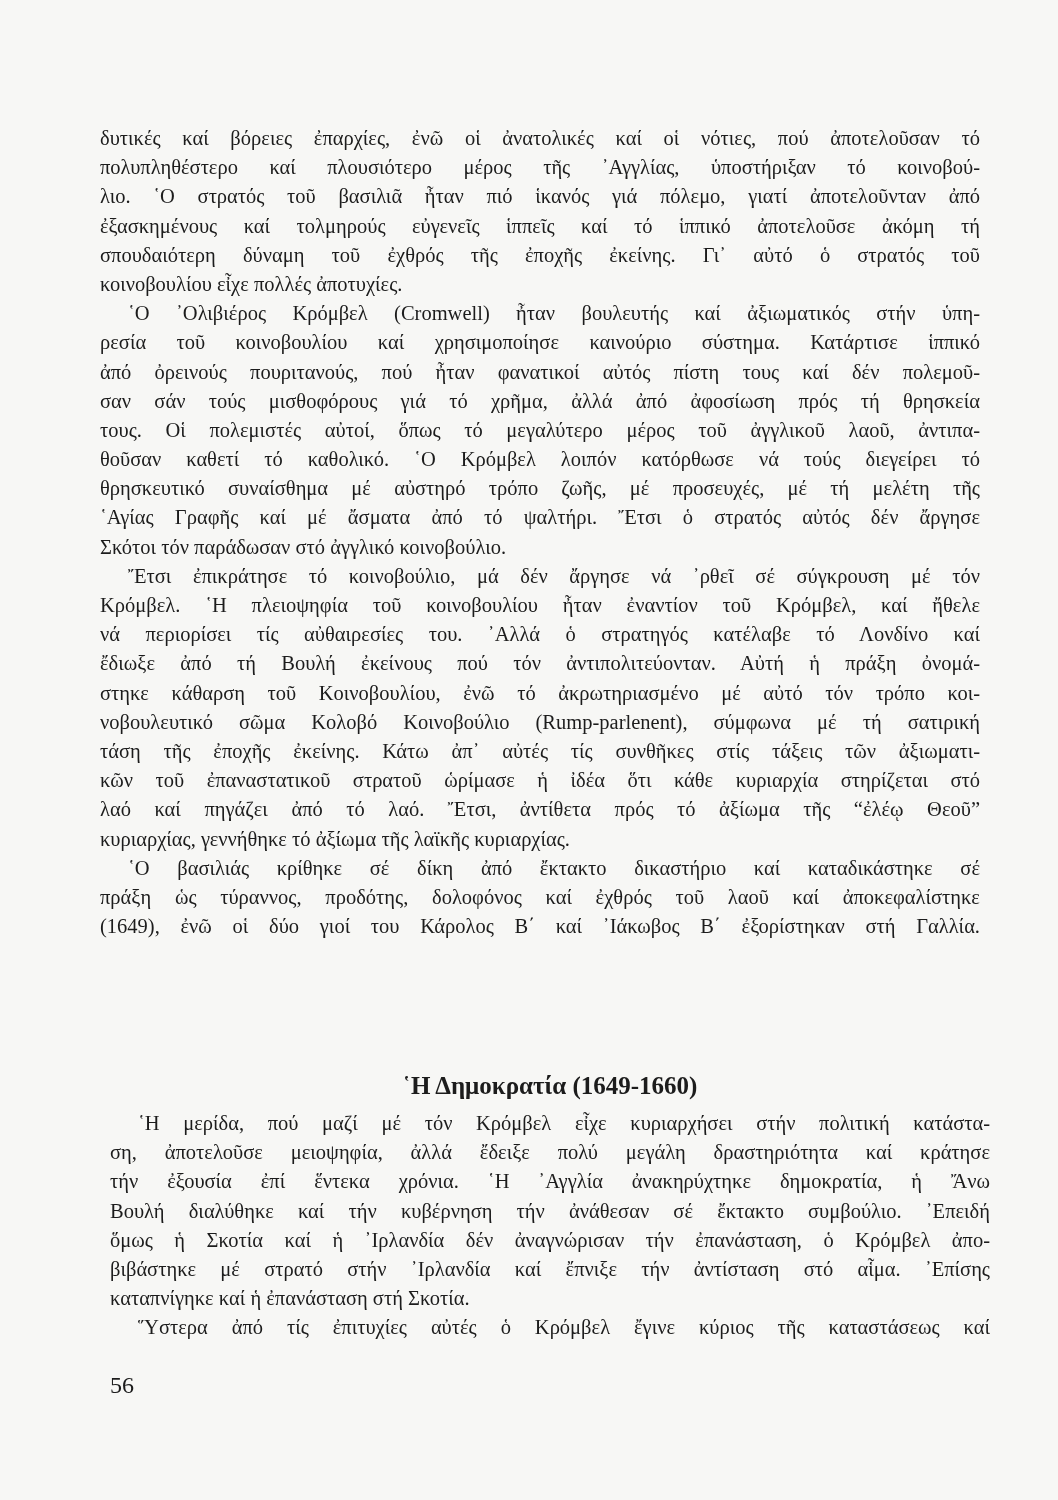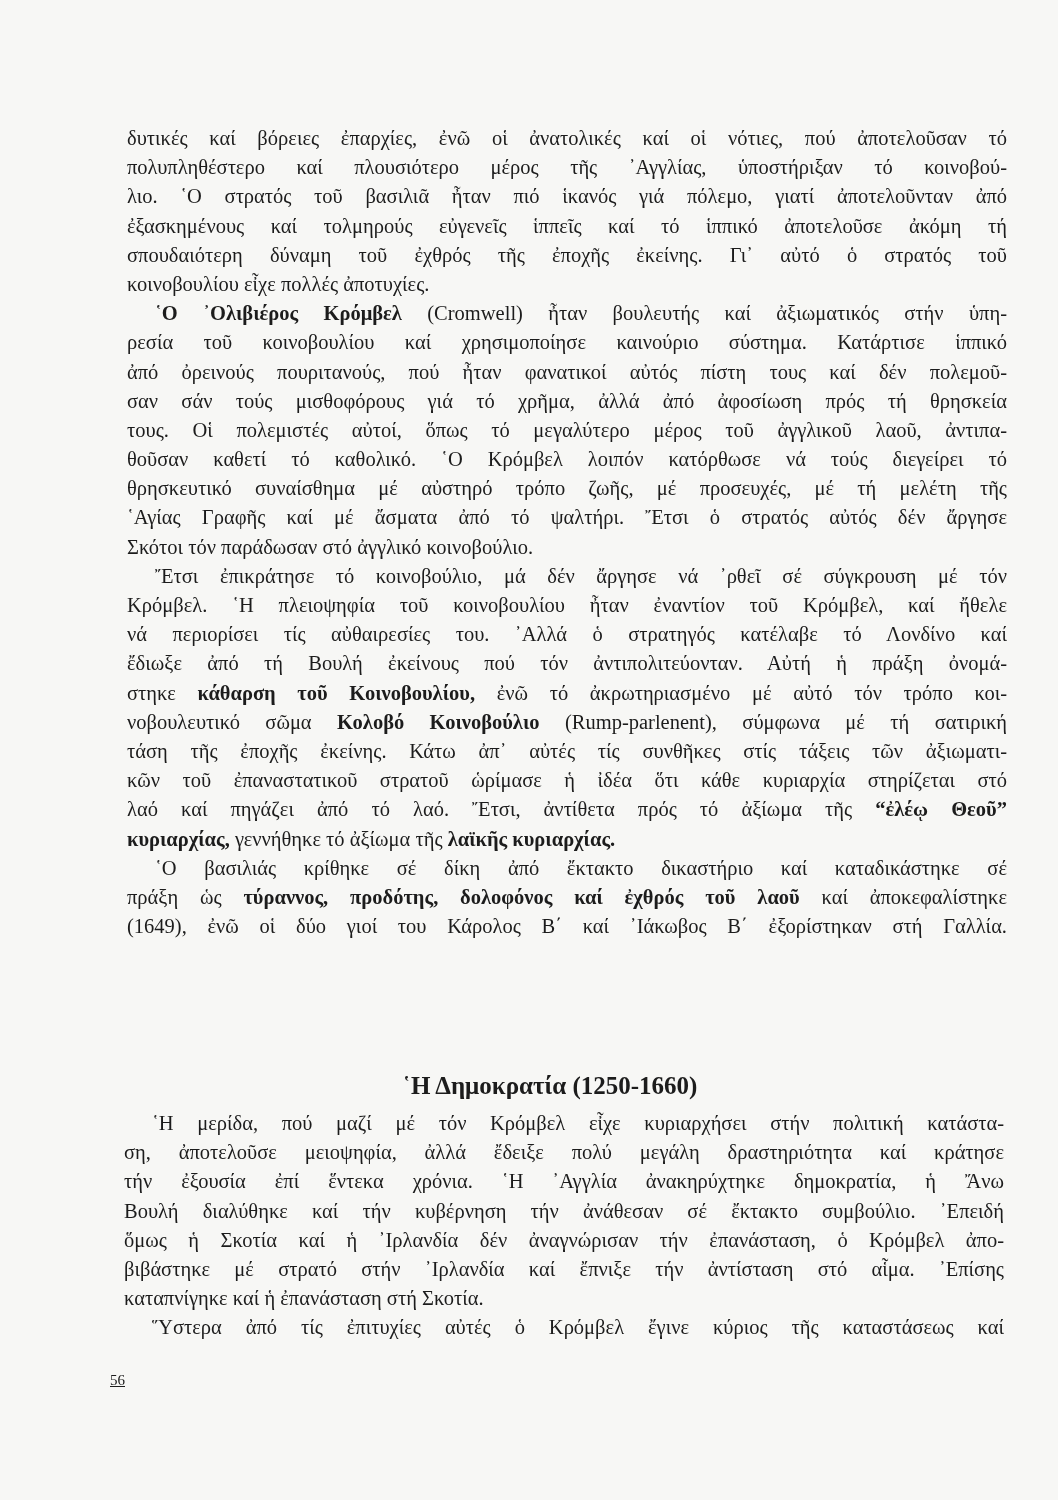--- a/index.html
+++ b/index.html
@@ -1,29 +1,29 @@
 <!DOCTYPE html>
 <html><head>
 <meta charset="utf-8">
 <style>
   html, body { margin:0; padding:0; }
   body {
     width:1058px; height:1500px; background:#f7f7f5; position:relative; overflow:hidden;
     font-family:"Liberation Serif", "DejaVu Serif", serif; color:#1c1c1c;
   }
-  .page { position:absolute; left:127px; top:124px; width:880px; }
+  .page { position:absolute; left:100px; top:124px; width:880px; }
   .line { display:block; height:29.2px; line-height:29.2px; font-size:20.5px; white-space:nowrap;
           text-align:justify; text-align-last:justify; }
   .line.last { text-align-last:left; }
   .line.indent { padding-left:28px; }
-  b { font-weight:bold;margin-top:36px; }
+  b { font-weight:normal;margin-top:36px; }
   .heading { position:absolute; left:110px; top:1068px; width:880px; text-align:center;
              font-size:25px; font-weight:bold; line-height:36px; }
-  .page2 { position:absolute; left:124px; top:1109px; width:880px; }
-  .pagenum { position:absolute; left:110px; top:1372px; font-size:15px;text-decoration:underline; }
+  .page2 { position:absolute; left:110px; top:1109px; width:880px; }
+  .pagenum { position:absolute; left:110px; top:1372px; font-size:24px; }
 </style>
 </head>
 <body>
 
 <div class="page">
   <span class="line">δυτικές καί βόρειες ἐπαρχίες, ἐνῶ οἱ ἀνατολικές καί οἱ νότιες, πού ἀποτελοῦσαν τό</span>
   <span class="line">πολυπληθέστερο καί πλουσιότερο μέρος τῆς ᾿Αγγλίας, ὑποστήριξαν τό κοινοβού-</span>
   <span class="line">λιο. ῾Ο στρατός τοῦ βασιλιᾶ ἦταν πιό ἱκανός γιά πόλεμο, γιατί ἀποτελοῦνταν ἀπό</span>
   <span class="line">ἐξασκημένους καί τολμηρούς εὐγενεῖς ἱππεῖς καί τό ἱππικό ἀποτελοῦσε ἀκόμη τή</span>
   <span class="line">σπουδαιότερη δύναμη τοῦ ἐχθρός τῆς ἐποχῆς ἐκείνης. Γι᾿ αὐτό ὁ στρατός τοῦ</span>
@@ -48,21 +48,21 @@
   <span class="line">τάση τῆς ἐποχῆς ἐκείνης. Κάτω ἀπ᾿ αὐτές τίς συνθῆκες στίς τάξεις τῶν ἀξιωματι-</span>
   <span class="line">κῶν τοῦ ἐπαναστατικοῦ στρατοῦ ὡρίμασε ἡ ἰδέα ὅτι κάθε κυριαρχία στηρίζεται στό</span>
   <span class="line"><span>λαό καί πηγάζει ἀπό τό λαό. Ἔτσι, ἀντίθετα πρός τό ἀξίωμα τῆς </span><b>“ἐλέῳ Θεοῦ”</b></span>
   <span class="line last"><b>κυριαρχίας,</b><span> γεννήθηκε τό ἀξίωμα τῆς </span><b>λαϊκῆς κυριαρχίας.</b></span>
 
   <span class="line indent">῾Ο βασιλιάς κρίθηκε σέ δίκη ἀπό ἔκτακτο δικαστήριο καί καταδικάστηκε σέ</span>
   <span class="line"><span>πράξη ὡς </span><b>τύραννος, προδότης, δολοφόνος καί ἐχθρός τοῦ λαοῦ</b><span> καί ἀποκεφαλίστηκε</span></span>
   <span class="line">(1649), ἐνῶ οἱ δύο γιοί του Κάρολος Β΄ καί ᾿Ιάκωβος Β΄ ἐξορίστηκαν στή Γαλλία.</span>
 </div>
 
-<div class="heading">῾Η Δημοκρατία (1250-1660)</div>
+<div class="heading">῾Η Δημοκρατία (1649-1660)</div>
 
 <div class="page2">
   <span class="line indent">῾Η μερίδα, πού μαζί μέ τόν Κρόμβελ εἶχε κυριαρχήσει στήν πολιτική κατάστα-</span>
   <span class="line">ση, ἀποτελοῦσε μειοψηφία, ἀλλά ἔδειξε πολύ μεγάλη δραστηριότητα καί κράτησε</span>
   <span class="line">τήν ἐξουσία ἐπί ἕντεκα χρόνια. ῾Η ᾿Αγγλία ἀνακηρύχτηκε δημοκρατία, ἡ Ἄνω</span>
   <span class="line">Βουλή διαλύθηκε καί τήν κυβέρνηση τήν ἀνάθεσαν σέ ἔκτακτο συμβούλιο. ᾿Επειδή</span>
   <span class="line">ὅμως ἡ Σκοτία καί ἡ ᾿Ιρλανδία δέν ἀναγνώρισαν τήν ἐπανάσταση, ὁ Κρόμβελ ἀπο-</span>
   <span class="line">βιβάστηκε μέ στρατό στήν ᾿Ιρλανδία καί ἔπνιξε τήν ἀντίσταση στό αἷμα. ᾿Επίσης</span>
   <span class="line last">καταπνίγηκε καί ἡ ἐπανάσταση στή Σκοτία.</span>
   <span class="line indent">Ὕστερα ἀπό τίς ἐπιτυχίες αὐτές ὁ Κρόμβελ ἔγινε κύριος τῆς καταστάσεως καί</span>

